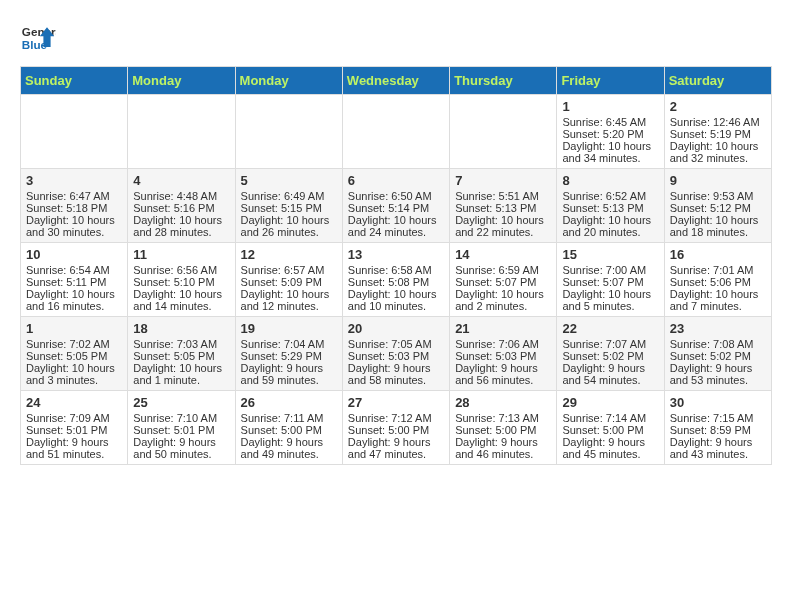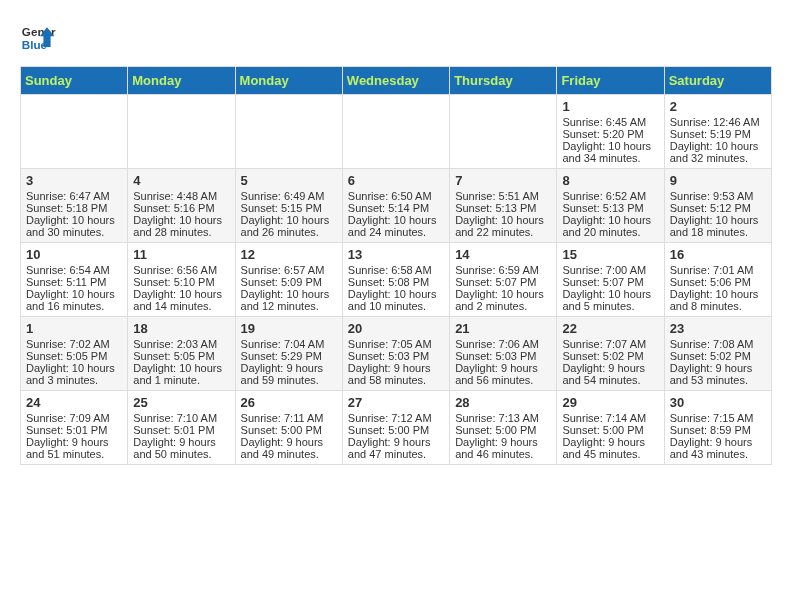--- a/index.html
+++ b/index.html
@@ -124,25 +124,25 @@
         <td><span class="day-num">8</span><span>Sunrise: 6:52 AM</span><br><span>Sunset: 5:13 PM</span><br><span>Daylight: 10 hours and 20 minutes.</span></td>
         <td><span class="day-num">9</span><span>Sunrise: 9:53 AM</span><br><span>Sunset: 5:12 PM</span><br><span>Daylight: 10 hours and 18 minutes.</span></td>
       </tr>
       <tr>
         <td><span class="day-num">10</span><span>Sunrise: 6:54 AM</span><br><span>Sunset: 5:11 PM</span><br><span>Daylight: 10 hours and 16 minutes.</span></td>
         <td><span class="day-num">11</span><span>Sunrise: 6:56 AM</span><br><span>Sunset: 5:10 PM</span><br><span>Daylight: 10 hours and 14 minutes.</span></td>
         <td><span class="day-num">12</span><span>Sunrise: 6:57 AM</span><br><span>Sunset: 5:09 PM</span><br><span>Daylight: 10 hours and 12 minutes.</span></td>
         <td><span class="day-num">13</span><span>Sunrise: 6:58 AM</span><br><span>Sunset: 5:08 PM</span><br><span>Daylight: 10 hours and 10 minutes.</span></td>
         <td><span class="day-num">14</span><span>Sunrise: 6:59 AM</span><br><span>Sunset: 5:07 PM</span><br><span>Daylight: 10 hours and 2 minutes.</span></td>
         <td><span class="day-num">15</span><span>Sunrise: 7:00 AM</span><br><span>Sunset: 5:07 PM</span><br><span>Daylight: 10 hours and 5 minutes.</span></td>
-        <td><span class="day-num">16</span><span>Sunrise: 7:01 AM</span><br><span>Sunset: 5:06 PM</span><br><span>Daylight: 10 hours and 8 minutes.</span></td>
+        <td><span class="day-num">16</span><span>Sunrise: 7:01 AM</span><br><span>Sunset: 5:06 PM</span><br><span>Daylight: 10 hours and 7 minutes.</span></td>
       </tr>
       <tr>
         <td><span class="day-num">1</span><span>Sunrise: 7:02 AM</span><br><span>Sunset: 5:05 PM</span><br><span>Daylight: 10 hours and 3 minutes.</span></td>
-        <td><span class="day-num">18</span><span>Sunrise: 2:03 AM</span><br><span>Sunset: 5:05 PM</span><br><span>Daylight: 10 hours and 1 minute.</span></td>
+        <td><span class="day-num">18</span><span>Sunrise: 7:03 AM</span><br><span>Sunset: 5:05 PM</span><br><span>Daylight: 10 hours and 1 minute.</span></td>
         <td><span class="day-num">19</span><span>Sunrise: 7:04 AM</span><br><span>Sunset: 5:29 PM</span><br><span>Daylight: 9 hours and 59 minutes.</span></td>
         <td><span class="day-num">20</span><span>Sunrise: 7:05 AM</span><br><span>Sunset: 5:03 PM</span><br><span>Daylight: 9 hours and 58 minutes.</span></td>
         <td><span class="day-num">21</span><span>Sunrise: 7:06 AM</span><br><span>Sunset: 5:03 PM</span><br><span>Daylight: 9 hours and 56 minutes.</span></td>
         <td><span class="day-num">22</span><span>Sunrise: 7:07 AM</span><br><span>Sunset: 5:02 PM</span><br><span>Daylight: 9 hours and 54 minutes.</span></td>
         <td><span class="day-num">23</span><span>Sunrise: 7:08 AM</span><br><span>Sunset: 5:02 PM</span><br><span>Daylight: 9 hours and 53 minutes.</span></td>
       </tr>
       <tr>
         <td><span class="day-num">24</span><span>Sunrise: 7:09 AM</span><br><span>Sunset: 5:01 PM</span><br><span>Daylight: 9 hours and 51 minutes.</span></td>
         <td><span class="day-num">25</span><span>Sunrise: 7:10 AM</span><br><span>Sunset: 5:01 PM</span><br><span>Daylight: 9 hours and 50 minutes.</span></td>
         <td><span class="day-num">26</span><span>Sunrise: 7:11 AM</span><br><span>Sunset: 5:00 PM</span><br><span>Daylight: 9 hours and 49 minutes.</span></td>

